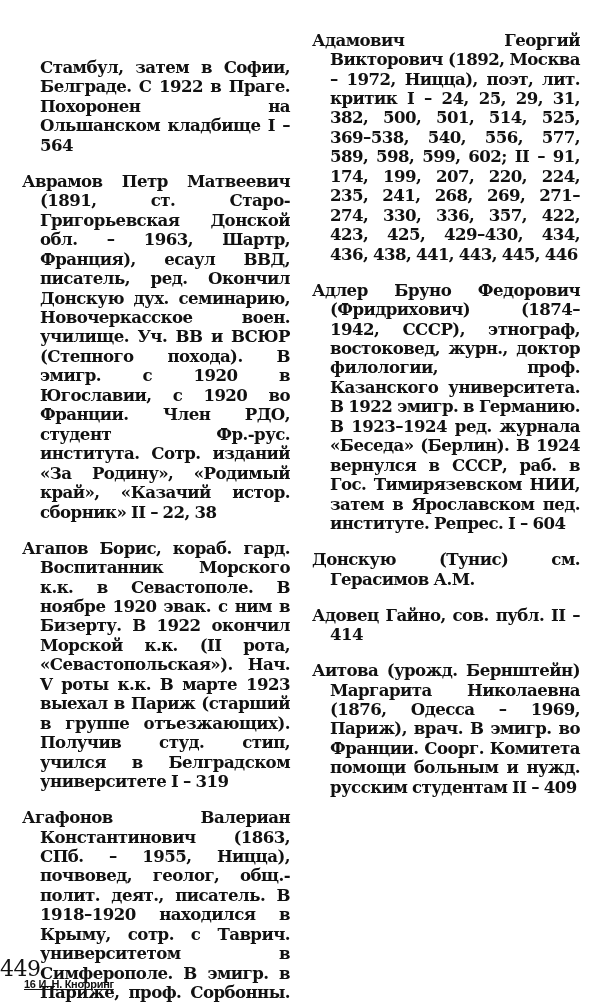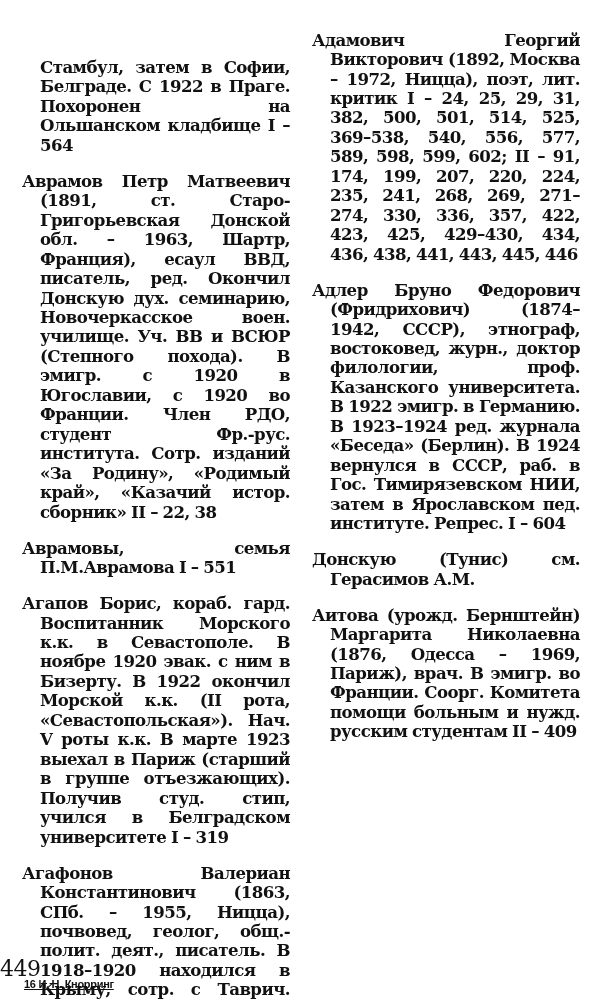--- a/index.html
+++ b/index.html
@@ -35,28 +35,28 @@
     font-family: "Liberation Sans", "DejaVu Sans", sans-serif;
     font-size: 11px; font-weight: bold; letter-spacing: -0.3px; text-decoration: underline;
   }
 </style>
 </head>
 <body>
 
 <div class="col col-left">
   <p class="entry cont">Стамбул, затем в Софии, Белграде. С 1922 в Праге. Похоронен на Ольшанском кладбище I – 564</p>
   <p class="entry">Аврамов Петр Матвеевич (1891, ст. Старо-Григорьевская Донской обл. – 1963, Шартр, Франция), есаул ВВД, писатель, ред. Окончил Донскую дух. семинарию, Новочеркасское воен. училище. Уч. ВВ и ВСЮР (Степного похода). В эмигр. с 1920 в Югославии, с 1920 во Франции. Член РДО, студент Фр.-рус. института. Сотр. изданий «За Родину», «Родимый край», «Казачий истор. сборник» II – 22, 38</p>
-  <p class="entry">Аврамовы, семья П.М.Аврамова I – 551</p>
   <p class="entry">Агапов Борис, кораб. гард. Воспитанник Морского к.к. в Севастополе. В ноябре 1920 эвак. с ним в Бизерту. В 1922 окончил Морской к.к. (II рота, «Севастопольская»). Нач. V роты к.к. В марте 1923 выехал в Париж (старший в группе отъезжающих). Получив студ. стип, учился в Белградском университете I – 319</p>
   <p class="entry">Агафонов Валериан Константинович (1863, СПб. – 1955, Ницца), почвовед, геолог, общ.-полит. деят., писатель. В 1918–1920 находился в Крыму, сотр. с Таврич. университетом в Симферополе. В эмигр. в Париже, проф. Сорбонны. Друг В.И.Вернадского II – 405</p>
 
 </div>
 
 <div class="col col-right">
   <p class="entry">Адамович Георгий Викторович (1892, Москва – 1972, Ницца), поэт, лит. критик I – 24, 25, 29, 31, 382, 500, 501, 514, 525, 369–538, 540, 556, 577, 589, 598, 599, 602; II – 91, 174, 199, 207, 220, 224, 235, 241, 268, 269, 271–274, 330, 336, 357, 422, 423, 425, 429–430, 434, 436, 438, 441, 443, 445, 446</p>
   <p class="entry">Адлер Бруно Федорович (Фридрихович) (1874–1942, СССР), этнограф, востоковед, журн., доктор филологии, проф. Казанского университета. В 1922 эмигр. в Германию. В 1923–1924 ред. журнала «Беседа» (Берлин). В 1924 вернулся в СССР, раб. в Гос. Тимирязевском НИИ, затем в Ярославском пед. институте. Репрес. I – 604</p>
   <p class="entry">Донскую (Тунис) см. Герасимов А.М.</p>
+  <p class="entry">Адовец Гайно, сов. публ. II – 414</p>
   <p class="entry">Аитова (урожд. Бернштейн) Маргарита Николаевна (1876, Одесса – 1969, Париж), врач. В эмигр. во Франции. Соорг. Комитета помощи больным и нужд. русским студентам II – 409</p>
 
 </div>
 
 <div class="page-number">449</div>
 <div class="footer-note">16 И. Н. Кнорринг</div>
 
 </body></html>

